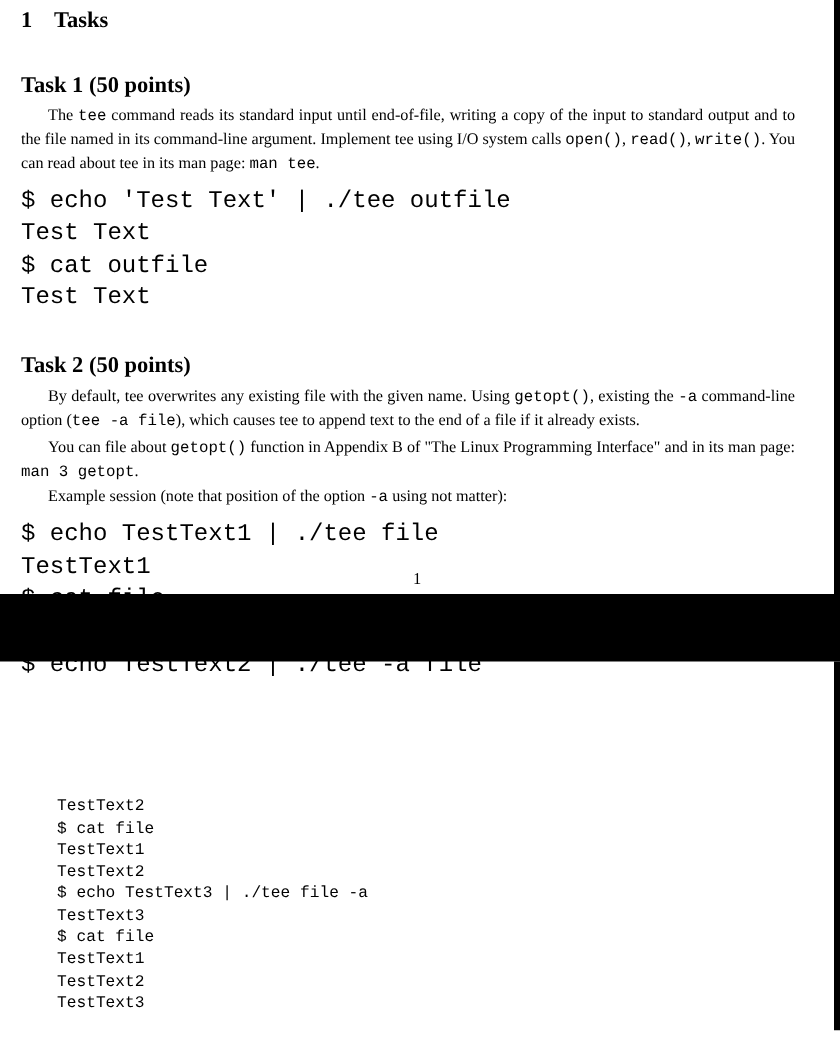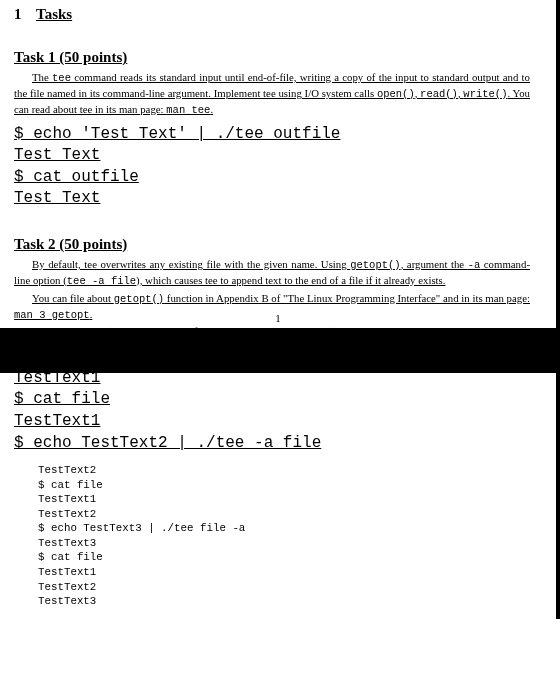--- a/index.html
+++ b/index.html
@@ -10,23 +10,22 @@
     font-family: "Times New Roman", Times, serif;
     color: #000;
   }
   .page1, .page2 {
     border-right: 4px solid #000;
     padding: 6px 14px 10px 14px;
     box-sizing: border-box;
     width: 560px;
   }
   .page1 {
-    height: 328px;
+    height: 396px;
     position: relative;
-    text-decoration: underline;
   }
   .sep {
     width: 560px;
     height: 45px;
     background: #000;
   }
   .page2 {
     padding-top: 90px;
     padding-left: 38px;
     min-height: 197px;
@@ -96,27 +95,27 @@
   </p>
 
   <pre class="session">$ echo 'Test Text' | ./tee outfile
 Test Text
 $ cat outfile
 Test Text</pre>
 
   <h2 class="task">Task 2 (50 points)</h2>
 
   <p class="body first">
-    <span>By default, tee overwrites any existing file with the given name.  Using </span><code>getopt()</code><span>, argument the </span><code>-a</code><span> command-line option (</span><code>tee -a file</code><span>), which causes tee to append text to the end of a file if it already exists.</span>
+    <span>By default, tee overwrites any existing file with the given name.  Using </span><code>getopt()</code><span>, existing the </span><code>-a</code><span> command-line option (</span><code>tee -a file</code><span>), which causes tee to append text to the end of a file if it already exists.</span>
   </p>
   <p class="body first">
     <span>You can file about </span><code>getopt()</code><span> function in Appendix B of "The Linux Programming Interface" and in its man page: </span><code>man 3 getopt</code><span>.</span>
   </p>
   <p class="body first nosp">
-    <span>Example session (note that position of the points </span><code>-a</code><span> using not matter):</span>
+    <span>Example session (note that position of the option </span><code>-a</code><span> using not matter):</span>
   </p>
 
   <pre class="session">$ echo TestText1 | ./tee file
 TestText1
 $ cat file
 TestText1
 $ echo TestText2 | ./tee -a file</pre>
 
   <div class="pagenum">1</div>
 </div>

